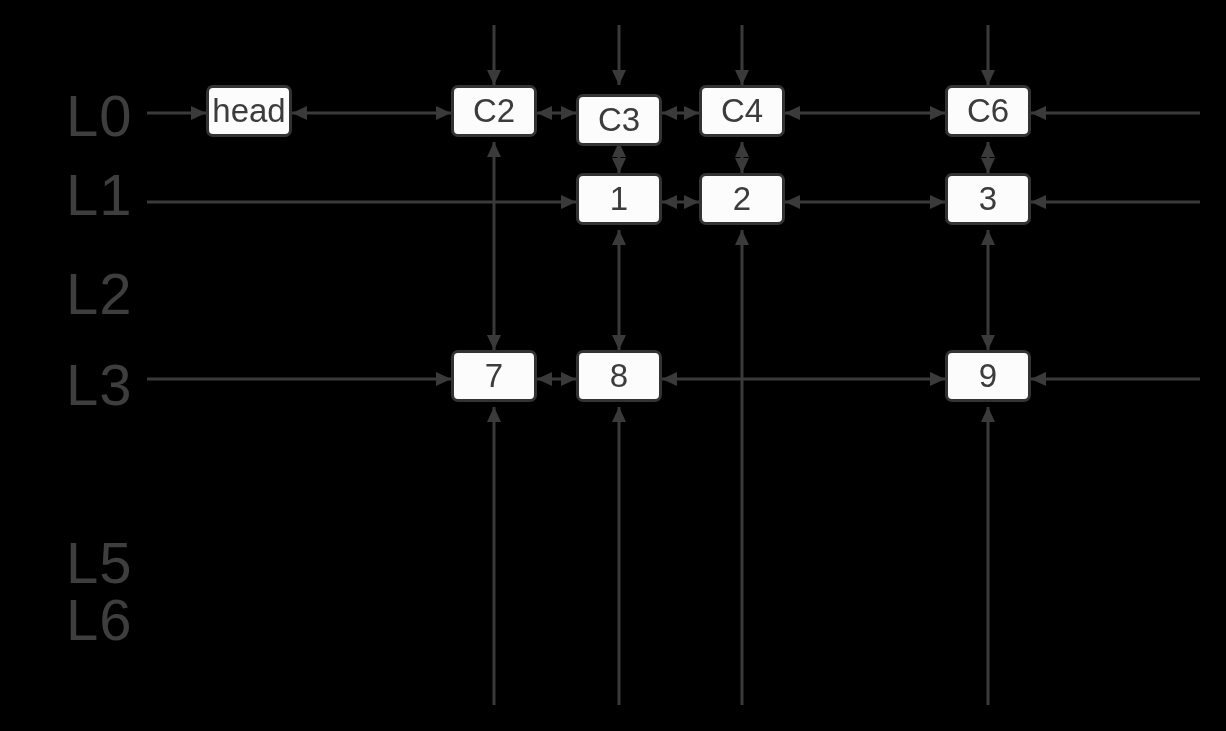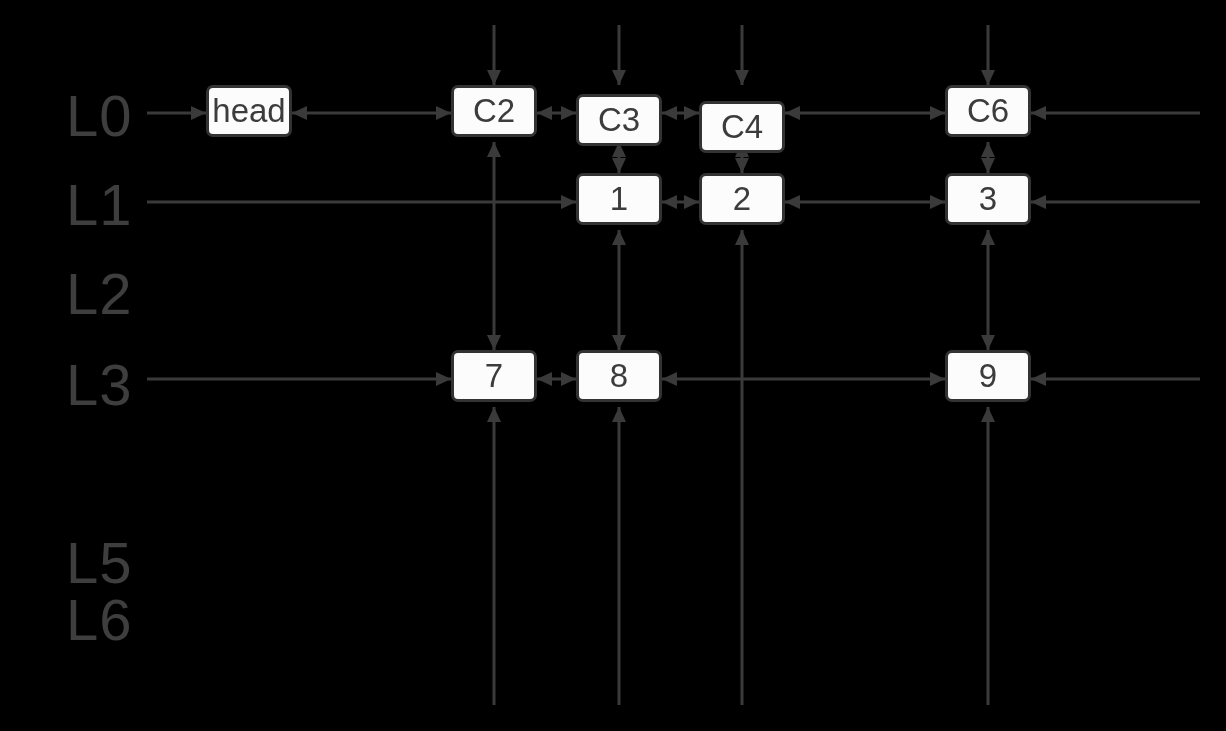--- a/index.html
+++ b/index.html
@@ -112,30 +112,30 @@
       M619,173 L612,158 L626,158 Z M742,173 L735,158 L749,158 Z M988,173 L981,158 L995,158 Z
       M494,350 L487,335 L501,335 Z M619,350 L612,335 L626,335 Z M988,350 L981,335 L995,335 Z"></path>
 
     <path class="ah" d="
       M494,142 L487,157 L501,157 Z M619,142 L612,157 L626,157 Z M742,142 L735,157 L749,157 Z M988,142 L981,157 L995,157 Z
       M619,230 L612,245 L626,245 Z M988,230 L981,245 L995,245 Z M742,230 L735,245 L749,245 Z
       M494,407 L487,422 L501,422 Z M619,407 L612,422 L626,422 Z M988,407 L981,422 L995,422 Z"></path>
   </svg>
 
   <div class="level-label" style="top:116px">L0</div>
-  <div class="level-label" style="top:205px">L1</div>
+  <div class="level-label" style="top:195px">L1</div>
   <div class="level-label" style="top:294px">L2</div>
   <div class="level-label" style="top:385px">L3</div>
   <div class="level-label" style="top:563px">L5</div>
   <div class="level-label" style="top:620px">L6</div>
 
   <div class="node" style="left:206px;top:85px">head</div>
   <div class="node" style="left:451px;top:85px">C2</div>
   <div class="node" style="left:576px;top:94px">C3</div>
-  <div class="node" style="left:699px;top:101px">C4</div>
+  <div class="node" style="left:699px;top:85px">C4</div>
   <div class="node" style="left:945px;top:85px">C6</div>
 
   <div class="node" style="left:576px;top:173px">1</div>
   <div class="node" style="left:699px;top:173px">2</div>
   <div class="node" style="left:945px;top:173px">3</div>
 
   <div class="node" style="left:451px;top:350px">7</div>
   <div class="node" style="left:576px;top:350px">8</div>
   <div class="node" style="left:945px;top:350px">9</div>
 

